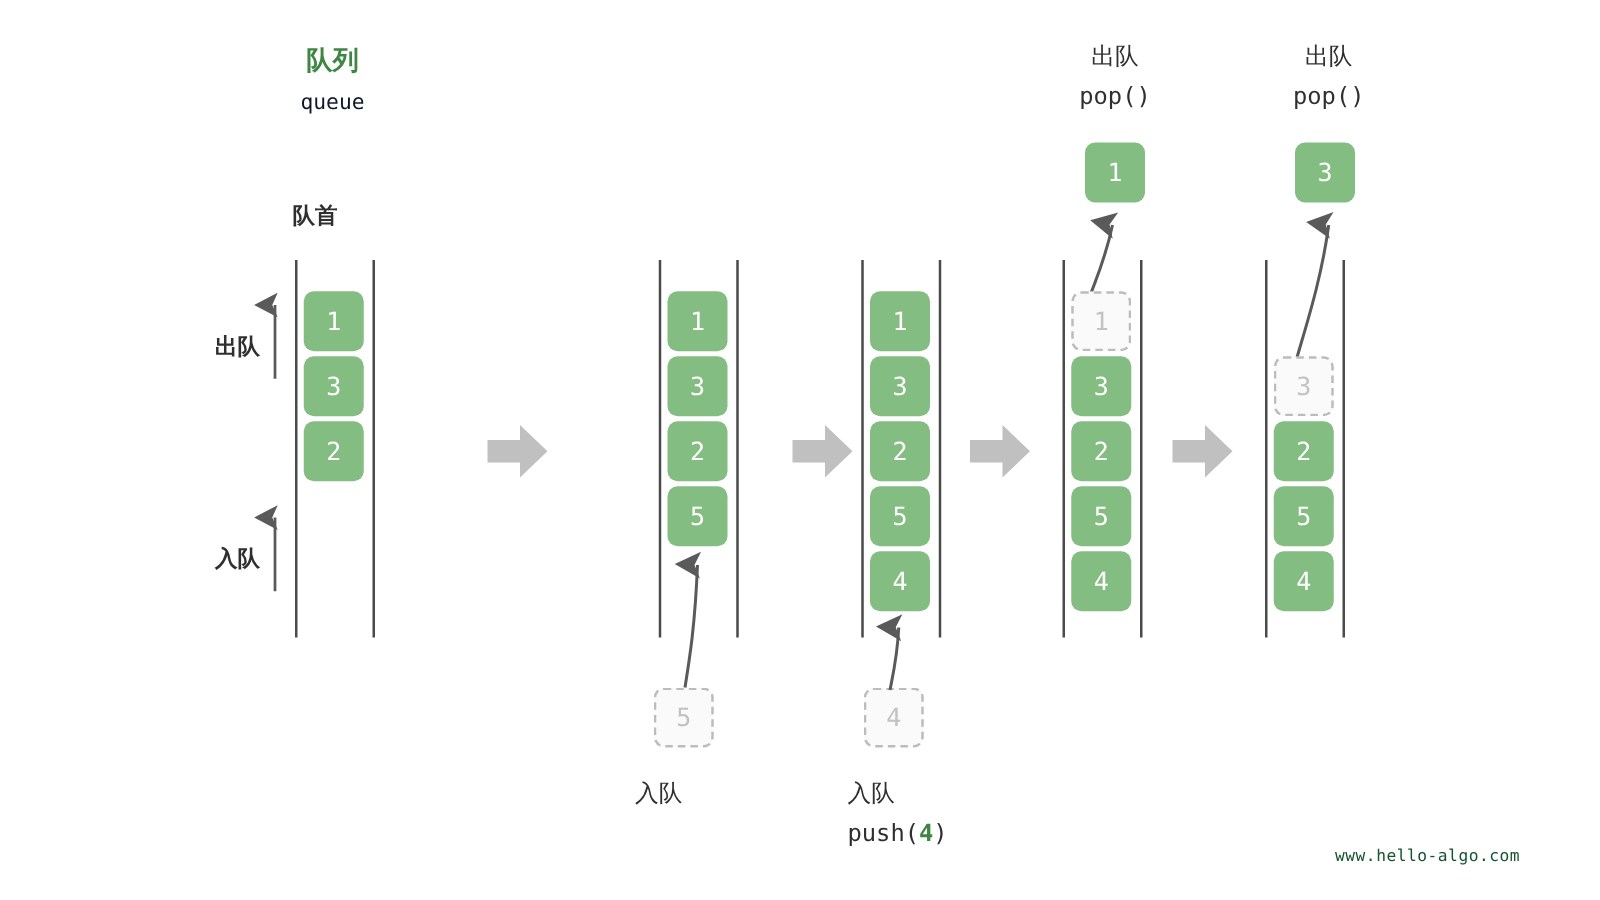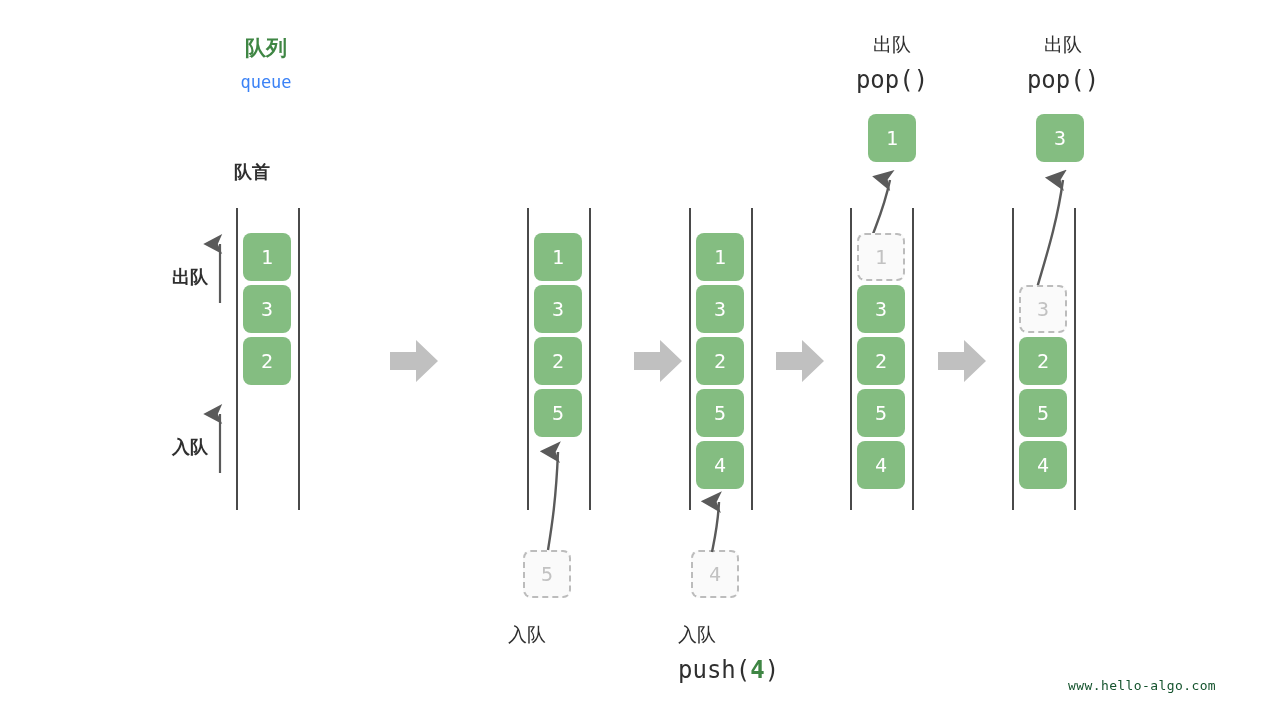--- a/index.html
+++ b/index.html
@@ -11,32 +11,32 @@
   #stage{position:absolute;left:0;top:0;width:1280px;height:536px;padding-left:30px;}
   .abs{position:absolute;}
 
   
   .title-cn{
     font-size:21px;font-weight:bold;color:#3f8644;
     text-align:center;white-space:nowrap;
   }
   .title-en{
     font-family:"DejaVu Sans Mono","Liberation Mono",monospace;
-    font-size:17px;color:#3b82f6;text-align:center;white-space:nowrap;
+    font-size:17px;color:#0f172a;text-align:center;white-space:nowrap;
   }
   .label-cn{
     font-size:18px;font-weight:bold;color:#2f2f2f;
     text-align:center;white-space:nowrap;
   }
   .op-cn{
     font-size:19px;color:#2f2f2f;text-align:center;white-space:nowrap;
   }
   .op-code{
     font-family:"DejaVu Sans Mono","Liberation Mono",monospace;
-    font-size:24px;color:#2f2f2f;text-align:center;white-space:nowrap;
+    font-size:19px;color:#2f2f2f;text-align:center;white-space:nowrap;
   }
   .op-code .hl{color:#3f8644;font-weight:bold;}
   .watermark{
     font-family:"DejaVu Sans Mono","Liberation Mono",monospace;
     font-size:13px;color:#14532d;white-space:nowrap;letter-spacing:.4px;
   }
 
   
   .cell{
     width:48px;height:48px;border-radius:8px;

